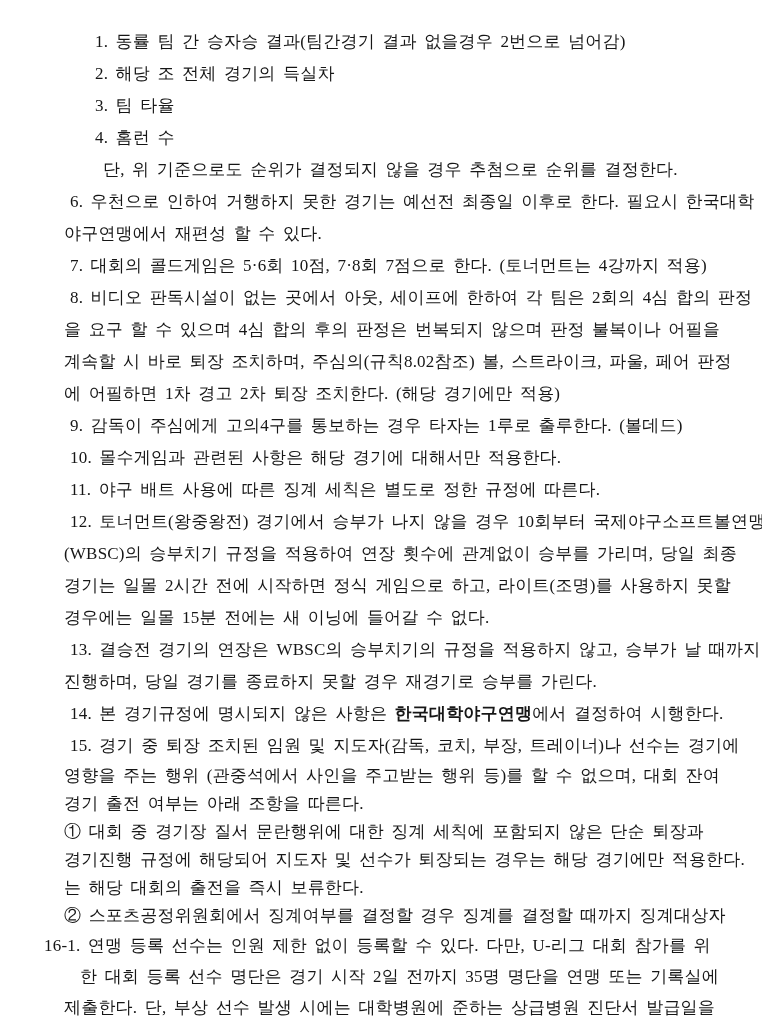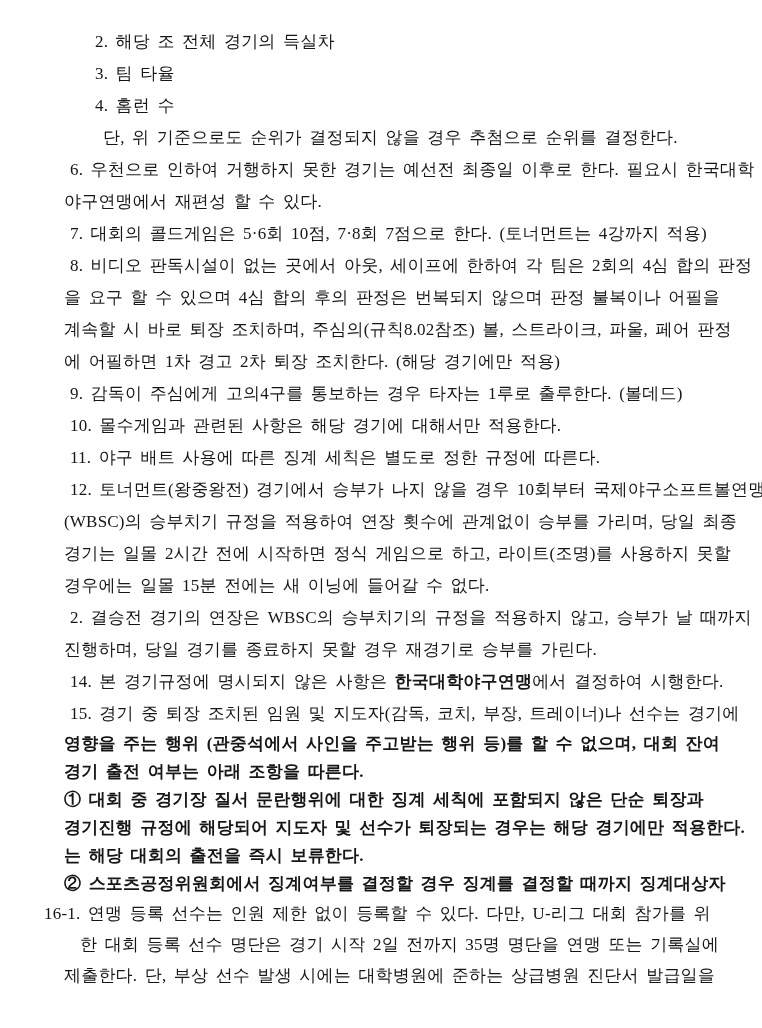--- a/index.html
+++ b/index.html
@@ -11,55 +11,56 @@
     background:#ffffff;
     color:#161616;
     font-family:"Liberation Serif","DejaVu Serif",serif;
     font-size:17px;
     word-spacing:3px;
     letter-spacing:0.2px;
     overflow:hidden;
   }
   .ln{height:32px;line-height:32px;white-space:nowrap;}
   
-  .g-b{height:28px;line-height:28px;font-weight:bold;}
+  .g-b{height:28px;line-height:28px;}
   .g-c{height:31px;line-height:31px;}
   
   .sub{padding-left:95px;}
   .note{padding-left:103px;}
   .num{padding-left:70px;}
   .num16{padding-left:44px;}
   .cont{padding-left:64px;}
   .cont2{padding-left:80px;}
   .bold{font-weight:bold;}
 </style>
 </head>
 <body>
 
 <div class="page">
   <div>
+      <div class="ln sub g-a"><span>1. 동률 팀 간 승자승 결과(팀간경기 결과 없을경우 2번으로 넘어감)</span></div>
       <div class="ln sub g-a"><span>2. 해당 조 전체 경기의 득실차</span></div>
       <div class="ln sub g-a"><span>3. 팀 타율</span></div>
       <div class="ln sub g-a"><span>4. 홈런 수</span></div>
       <div class="ln note g-a"><span>단, 위 기준으로도 순위가 결정되지 않을 경우 추첨으로 순위를 결정한다.</span></div>
       <div class="ln num g-a"><span>6. 우천으로 인하여 거행하지 못한 경기는 예선전 최종일 이후로 한다. 필요시 한국대학</span></div>
       <div class="ln cont g-a"><span>야구연맹에서 재편성 할 수 있다.</span></div>
       <div class="ln num g-a"><span>7. 대회의 콜드게임은 5·6회 10점, 7·8회 7점으로 한다. (토너먼트는 4강까지 적용)</span></div>
       <div class="ln num g-a"><span>8. 비디오 판독시설이 없는 곳에서 아웃, 세이프에 한하여 각 팀은 2회의 4심 합의 판정</span></div>
       <div class="ln cont g-a"><span>을 요구 할 수 있으며 4심 합의 후의 판정은 번복되지 않으며 판정 불복이나 어필을</span></div>
       <div class="ln cont g-a"><span>계속할 시 바로 퇴장 조치하며, 주심의(규칙8.02참조) 볼, 스트라이크, 파울, 페어 판정</span></div>
       <div class="ln cont g-a"><span>에 어필하면 1차 경고 2차 퇴장 조치한다. (해당 경기에만 적용)</span></div>
       <div class="ln num g-a"><span>9. 감독이 주심에게 고의4구를 통보하는 경우 타자는 1루로 출루한다. (볼데드)</span></div>
       <div class="ln num g-a"><span>10. 몰수게임과 관련된 사항은 해당 경기에 대해서만 적용한다.</span></div>
       <div class="ln num g-a"><span>11. 야구 배트 사용에 따른 징계 세칙은 별도로 정한 규정에 따른다.</span></div>
       <div class="ln num g-a"><span>12. 토너먼트(왕중왕전) 경기에서 승부가 나지 않을 경우 10회부터 국제야구소프트볼연맹</span></div>
       <div class="ln cont g-a"><span>(WBSC)의 승부치기 규정을 적용하여 연장 횟수에 관계없이 승부를 가리며, 당일 최종</span></div>
       <div class="ln cont g-a"><span>경기는 일몰 2시간 전에 시작하면 정식 게임으로 하고, 라이트(조명)를 사용하지 못할</span></div>
       <div class="ln cont g-a"><span>경우에는 일몰 15분 전에는 새 이닝에 들어갈 수 없다.</span></div>
-      <div class="ln num g-a"><span>2. 결승전 경기의 연장은 WBSC의 승부치기의 규정을 적용하지 않고, 승부가 날 때까지</span></div>
+      <div class="ln num g-a"><span>13. 결승전 경기의 연장은 WBSC의 승부치기의 규정을 적용하지 않고, 승부가 날 때까지</span></div>
       <div class="ln cont g-a"><span>진행하며, 당일 경기를 종료하지 못할 경우 재경기로 승부를 가린다.</span></div>
       <div class="ln num g-a"><span>14. 본 경기규정에 명시되지 않은 사항은 </span><span class="bold">한국대학야구연맹</span><span>에서 결정하여 시행한다.</span></div>
       <div class="ln num g-a"><span>15. 경기 중 퇴장 조치된 임원 및 지도자(감독, 코치, 부장, 트레이너)나 선수는 경기에</span></div>
       <div class="ln cont g-b"><span>영향을 주는 행위 (관중석에서 사인을 주고받는 행위 등)를 할 수 없으며, 대회 잔여</span></div>
       <div class="ln cont g-b"><span>경기 출전 여부는 아래 조항을 따른다.</span></div>
       <div class="ln cont g-b"><span>① 대회 중 경기장 질서 문란행위에 대한 징계 세칙에 포함되지 않은 단순 퇴장과</span></div>
       <div class="ln cont g-b"><span>경기진행 규정에 해당되어 지도자 및 선수가 퇴장되는 경우는 해당 경기에만 적용한다.</span></div>
       <div class="ln cont g-b"><span>는 해당 대회의 출전을 즉시 보류한다.</span></div>
       <div class="ln cont g-b"><span>② 스포츠공정위원회에서 징계여부를 결정할 경우 징계를 결정할 때까지 징계대상자</span></div>
       <div class="ln num16 g-c"><span>16-1. 연맹 등록 선수는 인원 제한 없이 등록할 수 있다. 다만, U-리그 대회 참가를 위</span></div>

